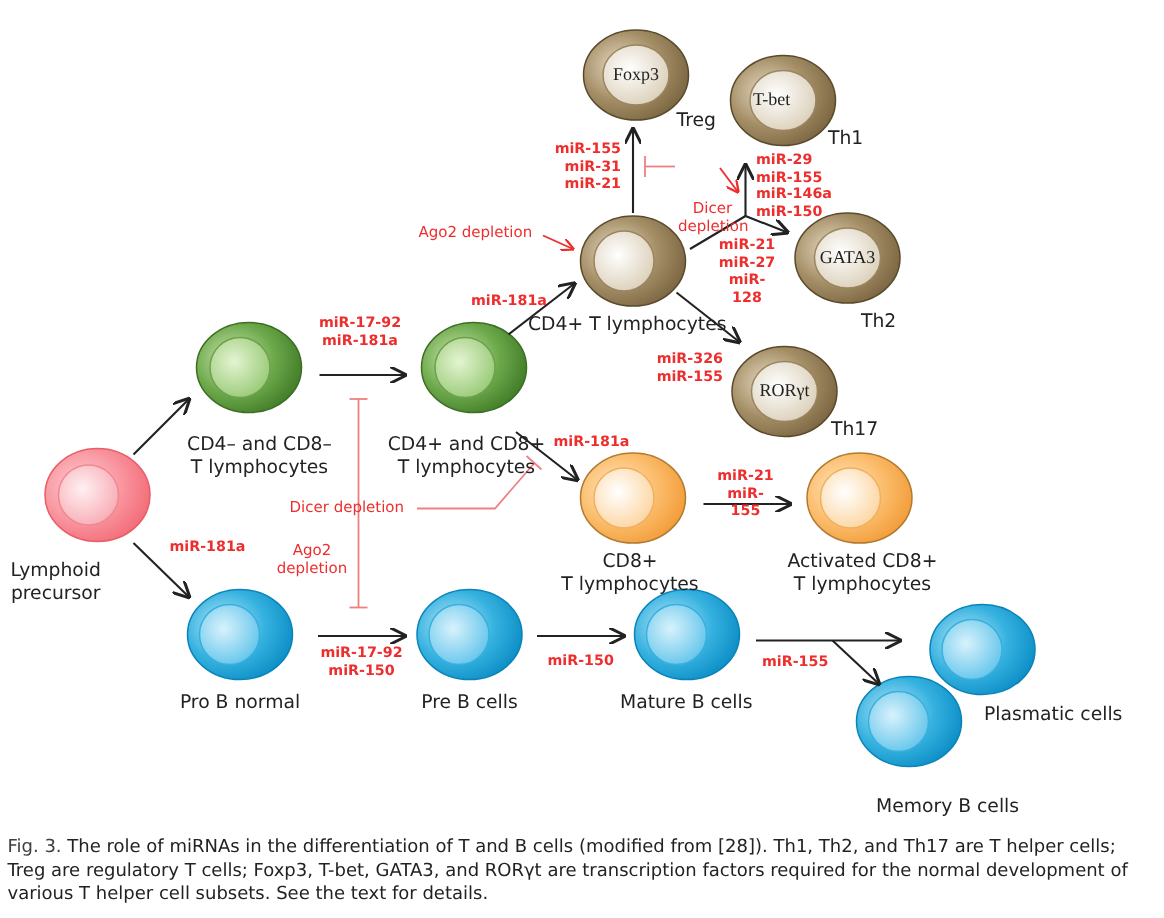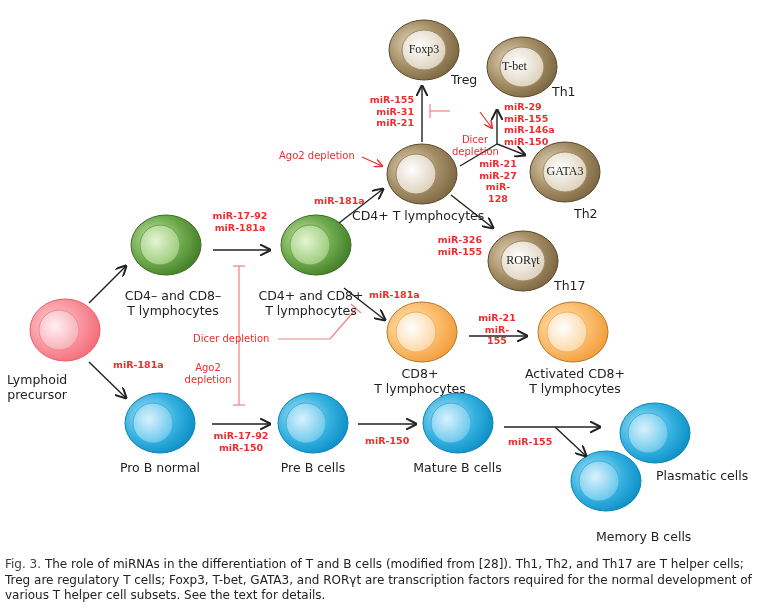--- a/index.html
+++ b/index.html
@@ -183,21 +183,21 @@
 <div class="lbl" style="left:515px;top:366px;width:120px;white-space:pre-line;">Activated CD8+
 T lymphocytes</div>
 <div class="lbl" style="left:451px;top:72px;">Treg</div>
 <div class="lbl" style="left:552px;top:84px;">Th1</div>
 <div class="lbl" style="left:574px;top:206px;">Th2</div>
 <div class="lbl" style="left:554px;top:278px;">Th17</div>
 <div class="lbl" style="left:110px;top:460px;width:100px;">Pro B normal</div>
 <div class="lbl" style="left:263px;top:460px;width:100px;">Pre B cells</div>
 <div class="lbl" style="left:400px;top:460px;width:115px;">Mature B cells</div>
 <div class="lbl" style="left:656px;top:468px;">Plasmatic cells</div>
-<div class="lbl" style="left:596px;top:529px;">Memory B cells</div>
+<div class="lbl" style="left:584px;top:529px;">Memory B cells</div>
 
 <div class="mir" style="left:113px;top:359px;">miR-181a</div>
 <div class="mir" style="left:210px;top:210px;width:60px;white-space:pre-line;">miR-17-92
 miR-181a</div>
 <div class="mir" style="left:314px;top:195px;">miR-181a</div>
 <div class="mir" style="left:369px;top:289px;">miR-181a</div>
 <div class="mir" style="left:475px;top:312px;width:44px;white-space:pre-line;">miR-21
 miR-155</div>
 <div class="mir right" style="left:364px;top:94px;width:50px;white-space:pre-line;">miR-155
 miR-31

